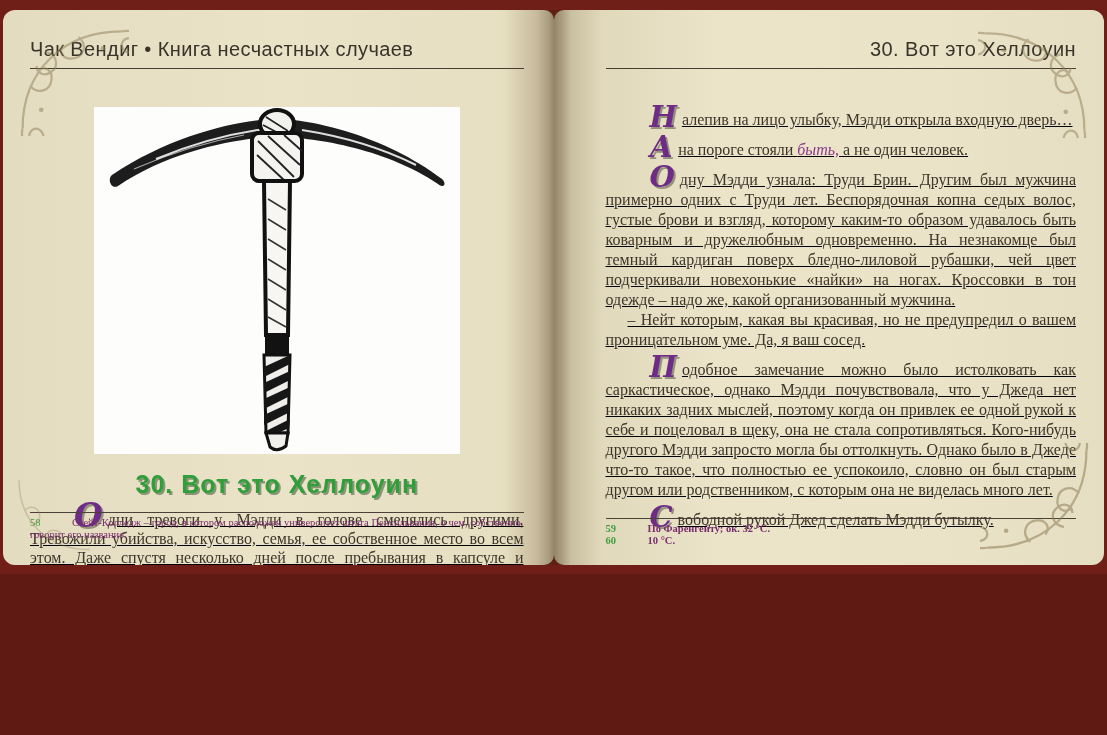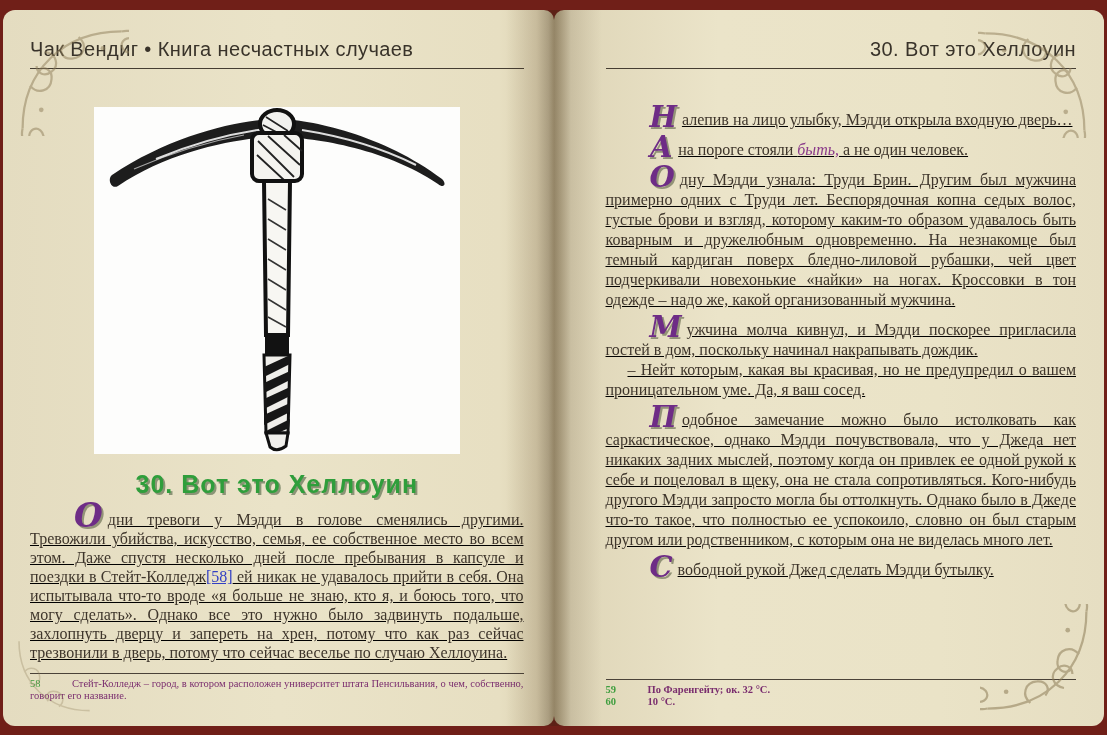--- a/index.html
+++ b/index.html
@@ -1,16 +1,16 @@
 <!DOCTYPE html>
 <html><head>
 <meta charset="utf-8">
 <style>
   html,body{margin:0;padding:0;background:#5f1a14;}
-  .stage{position:relative;width:1107px;height:735px;background:#701f18;overflow:hidden;
+  .stage{position:relative;width:1107px;height:574px;background:#701f18;overflow:hidden;
          font-family:"Liberation Serif", serif;}
   .book{position:absolute;left:3px;right:3px;top:10px;bottom:9px;background:#74211b;border-radius:14px;}
   .page{position:absolute;top:0;bottom:0;width:50%;overflow:hidden;}
   .page-left{left:0;border-radius:12px 10px 10px 12px;
     background:linear-gradient(90deg,#e4dcc0 0%,#eae3c8 50%,#e7dfc2 90%,#d9cdac 99%,#cbbc97 100%);}
   .page-right{right:0;border-radius:10px 12px 12px 10px;
     background:linear-gradient(90deg,#c9ba95 0%,#dfd6b8 3%,#ebe4c9 30%,#eae3c7 70%,#e6dec2 100%);}
   .gutter{position:absolute;left:50%;top:0;bottom:0;width:96px;transform:translateX(-50%);
     background:linear-gradient(90deg,rgba(70,50,25,0) 0%,rgba(70,50,25,.14) 32%,rgba(45,30,12,.34) 50%,rgba(70,50,25,.14) 68%,rgba(70,50,25,0) 100%);
     pointer-events:none;z-index:5;}
@@ -107,21 +107,20 @@
     </div>
 
     <div class="page page-right">
       <div class="content">
         <div class="running-head">30. Вот это Хеллоуин</div>
         <hr class="head-rule">
         <div class="pars" id="right-pars">
             <p class="par has-drop"><span class="drop">Н</span><span>алепив на лицо улыбку, Мэдди открыла входную дверь…</span></p>
             <p class="par has-drop"><span class="drop">А</span><span>на пороге стояли </span><span class="ital">быть,</span><span> а не один человек.</span></p>
             <p class="par has-drop"><span class="drop">О</span><span>дну Мэдди узнала: Труди Брин. Другим был мужчина примерно одних с Труди лет. Беспорядочная копна седых волос, густые брови и взгляд, которому каким-то образом удавалось быть коварным и дружелюбным одновременно. На незнакомце был темный кардиган поверх бледно-лиловой рубашки, чей цвет подчеркивали новехонькие «найки» на ногах. Кроссовки в тон одежде – надо же, какой организованный мужчина.</span></p>
-            <p class="par has-drop"><span class="drop">М</span><span>ужчина молча кивнул, и Мэдди поскорее пригласила гостей в дом, поскольку начинал накрапывать дождик.</span></p>
             <p class="par indent"><span>– Нейт которым, какая вы красивая, но не предупредил о вашем проницательном уме. Да, я ваш сосед.</span></p>
             <p class="par has-drop"><span class="drop">П</span><span>одобное замечание можно было истолковать как саркастическое, однако Мэдди почувствовала, что у Джеда нет никаких задних мыслей, поэтому когда он привлек ее одной рукой к себе и поцеловал в щеку, она не стала сопротивляться. Кого-нибудь другого Мэдди запросто могла бы оттолкнуть. Однако было в Джеде что-то такое, что полностью ее успокоило, словно он был старым другом или родственником, с которым она не виделась много лет.</span></p>
             <p class="par has-drop"><span class="drop">С</span><span>вободной рукой Джед сделать Мэдди бутылку.</span></p>
           </div>
         <div class="footnotes" id="right-fns">
             <p class="fn"><span class="fn-num">59</span><span class="fn-text">По Фаренгейту; ок. 32 °C.</span></p>
             <p class="fn"><span class="fn-num">60</span><span class="fn-text">10 °C.</span></p>
           </div>
       </div>
     </div>

